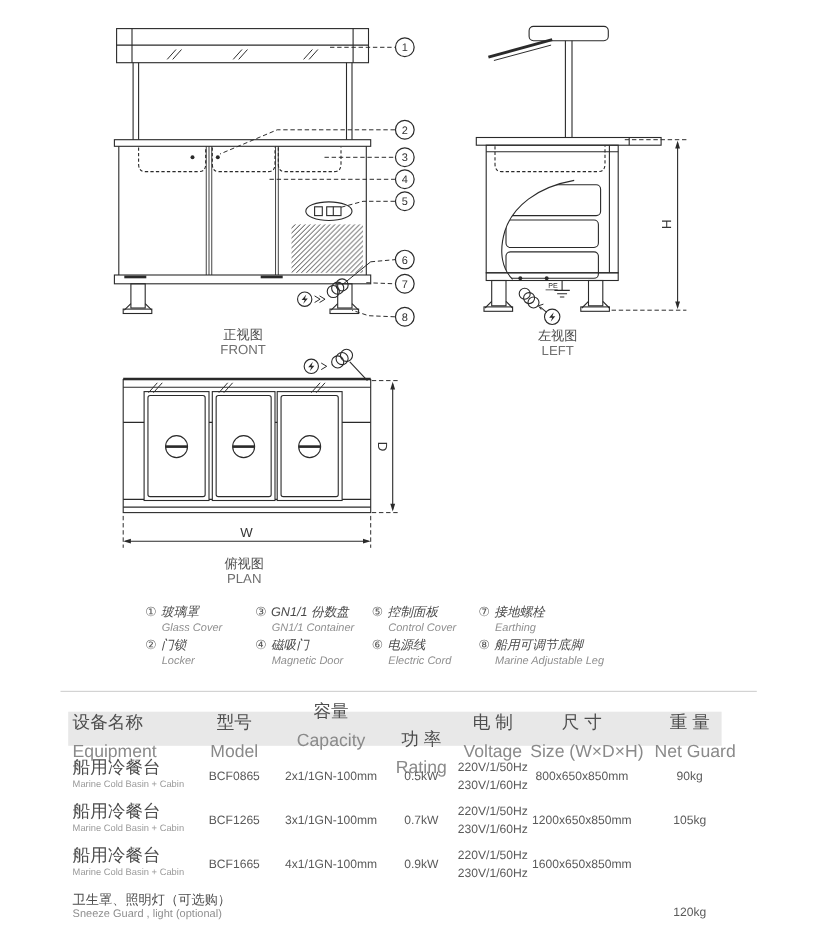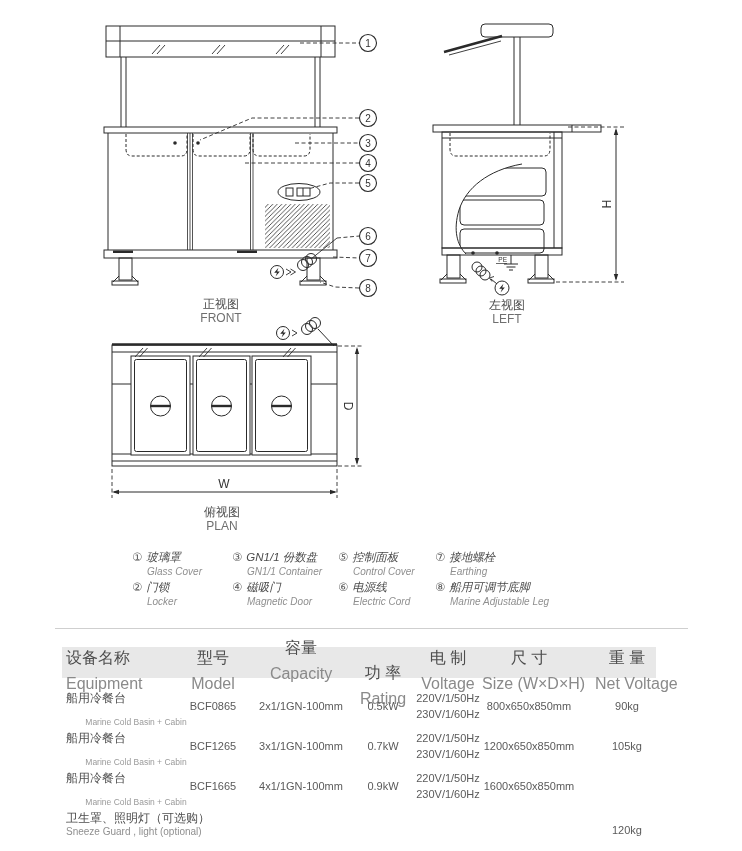--- a/index.html
+++ b/index.html
@@ -22,22 +22,22 @@
   .th,.td{position:absolute;text-align:center;}
   .tcol1{left:66px;width:140px;text-align:left;}
   .tcol2{left:172px;width:82px;}
   .tcol3{left:256px;width:90px;}
   .tcol4{left:353px;width:60px;}
   .tcol5{left:416px;width:64px;}
   .tcol6{left:482px;width:94px;}
   .tcol7{left:595px;width:64px;}
   .thzh{font-size:16px;color:#4d4d4d;line-height:13px;white-space:nowrap;}
   .then{font-size:16px;color:#8a8a8a;line-height:12px;margin-top:14px;white-space:nowrap;}
-  .rname-zh{font-size:12px;color:#4d4d4d;line-height:13px;white-space:nowrap;}
-  .rname-en{font-size:8.5px;color:#9a9a9a;line-height:10px;margin-top:12px;white-space:nowrap;text-align:center;}
+  .rname-zh{font-size:16px;color:#4d4d4d;line-height:13px;white-space:nowrap;}
+  .rname-en{font-size:8.5px;color:#9a9a9a;line-height:10px;margin-top:2px;white-space:nowrap;}
   .val{font-size:11px;color:#5a5a5a;line-height:13px;white-space:nowrap;}
   .volt{font-size:11px;color:#5a5a5a;line-height:15.5px;white-space:nowrap;}
   .fn-zh{position:absolute;left:66px;top:810px;font-size:12px;color:#4d4d4d;}
   .fn-en{position:absolute;left:66px;top:826px;font-size:10px;color:#8f8f8f;}
 </style>
 </head>
 <body>
 
 <div class="page">
 
@@ -316,21 +316,21 @@
   <div class="th tcol5" style="top:651px">
     <div class="thzh">电 制</div>
     <div class="then">Voltage</div>
   </div>
   <div class="th tcol6" style="top:651px">
     <div class="thzh">尺 寸</div>
     <div class="then">Size (W×D×H)</div>
   </div>
   <div class="th tcol7" style="top:651px">
     <div class="thzh">重 量</div>
-    <div class="then">Net Voltage</div>
+    <div class="then">Net Guard</div>
   </div>
 
   <div>
     <div class="td tcol1" style="top:692px">
       <div class="rname-zh">船用冷餐台</div>
       <div class="rname-en">Marine Cold Basin + Cabin</div>
     </div>
     <div class="td tcol2 val" style="top:700px">BCF0865</div>
     <div class="td tcol3 val" style="top:700px">2x1/1GN-100mm</div>
     <div class="td tcol4 val" style="top:700px">0.5kW</div>

